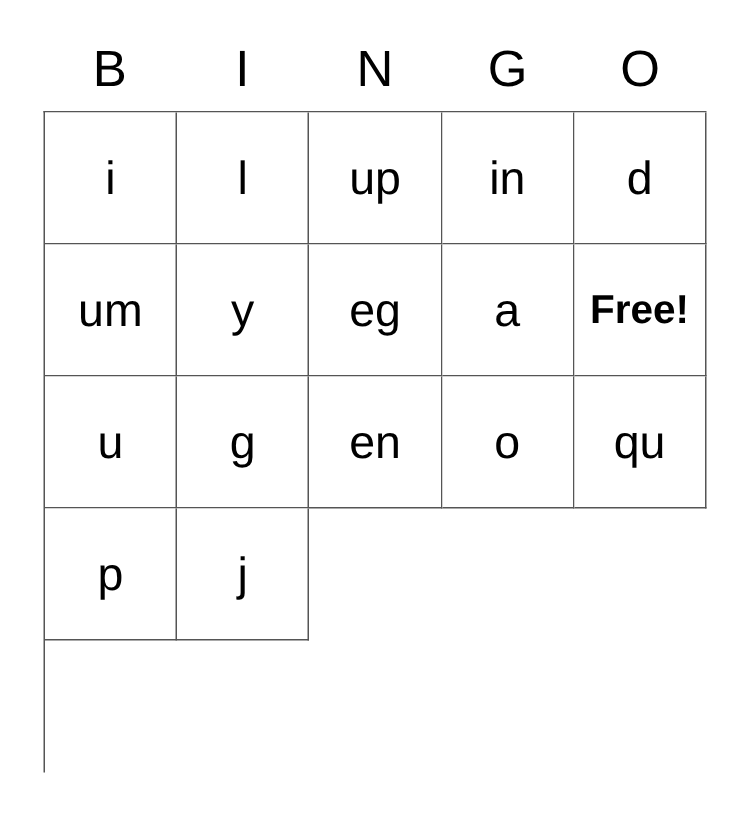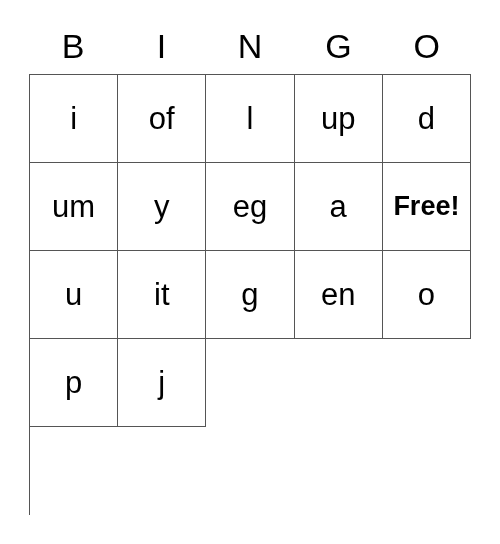--- a/index.html
+++ b/index.html
@@ -84,29 +84,29 @@
     <div class="header-cell">G</div>
     <div class="header-cell">O</div>
   </div>
 
   <div id="bingo-grid">
 
     <div class="bingo-cell">
       <span class="cell-text">i</span>
     </div>
     <div class="bingo-cell">
-      <span class="cell-text">of</span>
-    </div>
-    <div class="bingo-cell">
       <span class="cell-text">l</span>
     </div>
     <div class="bingo-cell">
       <span class="cell-text">up</span>
     </div>
 
+    <div class="bingo-cell">
+      <span class="cell-text">in</span>
+    </div>
     <div class="bingo-cell">
       <span class="cell-text">d</span>
     </div>
     <div class="bingo-cell">
       <span class="cell-text">um</span>
     </div>
     <div class="bingo-cell">
       <span class="cell-text">y</span>
     </div>
 
@@ -117,32 +117,32 @@
       <span class="cell-text">a</span>
     </div>
     <div class="bingo-cell free">
       <span class="cell-text">Free!</span>
     </div>
     <div class="bingo-cell">
       <span class="cell-text">u</span>
     </div>
 
     <div class="bingo-cell">
-      <span class="cell-text">it</span>
-    </div>
-    <div class="bingo-cell">
       <span class="cell-text">g</span>
     </div>
     <div class="bingo-cell">
       <span class="cell-text">en</span>
     </div>
     <div class="bingo-cell">
       <span class="cell-text">o</span>
     </div>
 
+    <div class="bingo-cell">
+      <span class="cell-text">qu</span>
+    </div>
     <div class="bingo-cell">
       <span class="cell-text">p</span>
     </div>
     <div class="bingo-cell">
       <span class="cell-text">j</span>
     </div>
 
   </div>
 </div>
 

